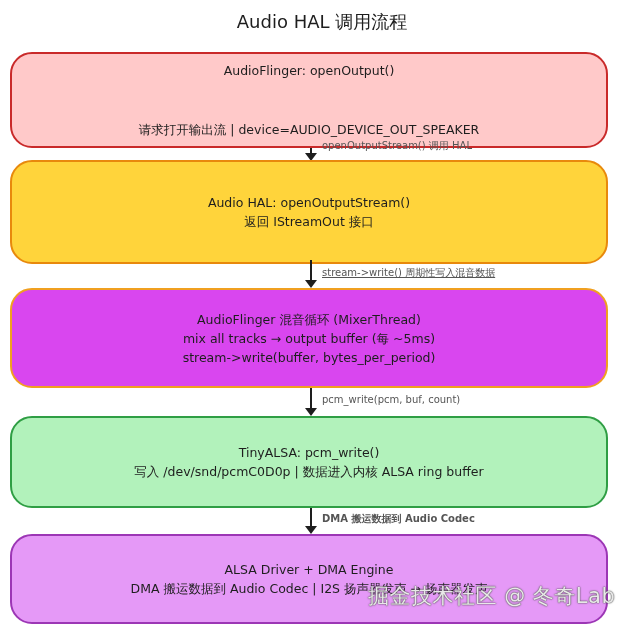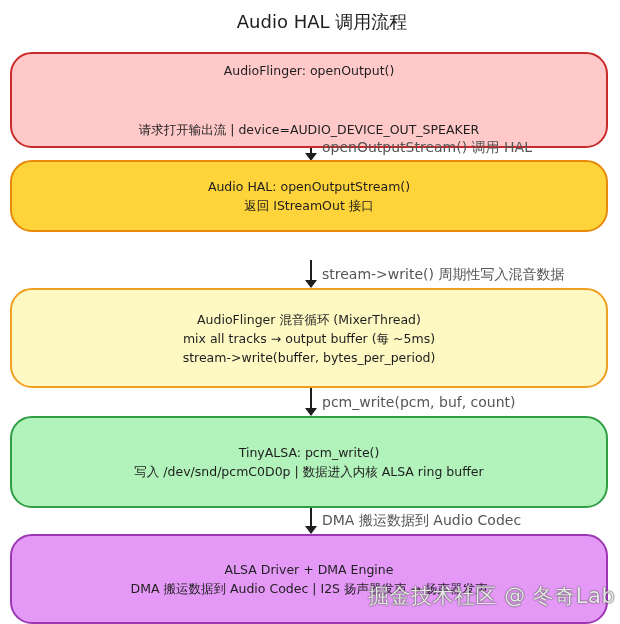--- a/index.html
+++ b/index.html
@@ -9,72 +9,72 @@
            font-size:18px; color:#1e1e1e;padding-left:12px; }
   .box { position:absolute; left:10px; width:598px; border-radius:22px; border:2px solid;
          box-sizing:border-box; display:flex; flex-direction:column; align-items:center;
          justify-content:center; text-align:center; font-size:12.5px; line-height:19px; }
   .box span { display:block; white-space:nowrap; }
   .arrow { position:absolute; left:308px; width:6px; }
   .arrow .line { position:absolute; left:2px; top:0; width:2px; background:#1e1e1e; }
   .arrow .head { position:absolute; left:-3px; width:0; height:0;
                  border-left:6px solid transparent; border-right:6px solid transparent;
                  border-top:8px solid #1e1e1e; }
-  .alabel { position:absolute; left:322px; font-size:14px; color:#555; white-space:nowrap; }
+  .alabel { position:absolute; left:322px; font-size:10px; color:#555; white-space:nowrap; }
   .watermark { position:absolute; left:368px; top:582px; font-size:21px; color:#e8e8e8;
                text-shadow:0 0 2px #555, 0 0 1px #333; white-space:nowrap; letter-spacing:0.5px; }
 </style>
 </head>
 <body>
 
 <div class="title">Audio HAL 调用流程</div>
 
 <div class="box" style="top:52px;height:96px;background:#ffc9c9;border-color:#c92a2a;gap:40px;">
   <span>AudioFlinger: openOutput()</span>
   <span>请求打开输出流 | device=AUDIO_DEVICE_OUT_SPEAKER</span>
 </div>
 
 <div class="arrow" style="top:148px;height:12px;">
   <div class="line" style="height:6px;"></div>
     <div class="head" style="top:5px;"></div>
 </div>
 <div class="alabel" style="top:139px;">openOutputStream() 调用 HAL</div>
 
-<div class="box" style="top:160px;height:72px;background:#ffd43b;border-color:#e8890c;">
+<div class="box" style="top:160px;height:104px;background:#ffd43b;border-color:#e8890c;">
   <span>Audio HAL: openOutputStream()</span>
   <span>返回 IStreamOut 接口</span>
 </div>
 
 <div class="arrow" style="top:260px;height:28px;">
   <div class="line" style="height:22px;"></div>
     <div class="head" style="top:20px;"></div>
 </div>
-<div class="alabel" style="top:266px;">stream-&gt;write() 周期性写入混音数据</div>
+<div class="alabel" style="top:266px;text-decoration:underline;">stream-&gt;write() 周期性写入混音数据</div>
 
-<div class="box" style="top:288px;height:100px;background:#fef9c3;border-color:#f0a020;">
+<div class="box" style="top:288px;height:100px;background:#d946ef;border-color:#f0a020;">
   <span>AudioFlinger 混音循环 (MixerThread)</span>
   <span>mix all tracks → output buffer (每 ~5ms)</span>
   <span>stream-&gt;write(buffer, bytes_per_period)</span>
 </div>
 
 <div class="arrow" style="top:388px;height:28px;">
   <div class="line" style="height:22px;"></div>
     <div class="head" style="top:20px;"></div>
 </div>
 <div class="alabel" style="top:394px;">pcm_write(pcm, buf, count)</div>
 
 <div class="box" style="top:416px;height:92px;background:#b2f2bb;border-color:#2f9e44;">
   <span>TinyALSA: pcm_write()</span>
   <span>写入 /dev/snd/pcmC0D0p | 数据进入内核 ALSA ring buffer</span>
 </div>
 
 <div class="arrow" style="top:508px;height:26px;">
   <div class="line" style="height:20px;"></div>
     <div class="head" style="top:18px;"></div>
 </div>
-<div class="alabel" style="top:512px;">DMA 搬运数据到 Audio Codec</div>
+<div class="alabel" style="top:512px;font-weight:bold;">DMA 搬运数据到 Audio Codec</div>
 
 <div class="box" style="top:534px;height:90px;background:#e599f7;border-color:#9c36b5;">
   <span>ALSA Driver + DMA Engine</span>
   <span>DMA 搬运数据到 Audio Codec | I2S 扬声器发声 → 扬声器发声</span>
 </div>
 
 <div class="watermark">掘金技术社区 @ 冬奇Lab</div>
 
 </body></html>

